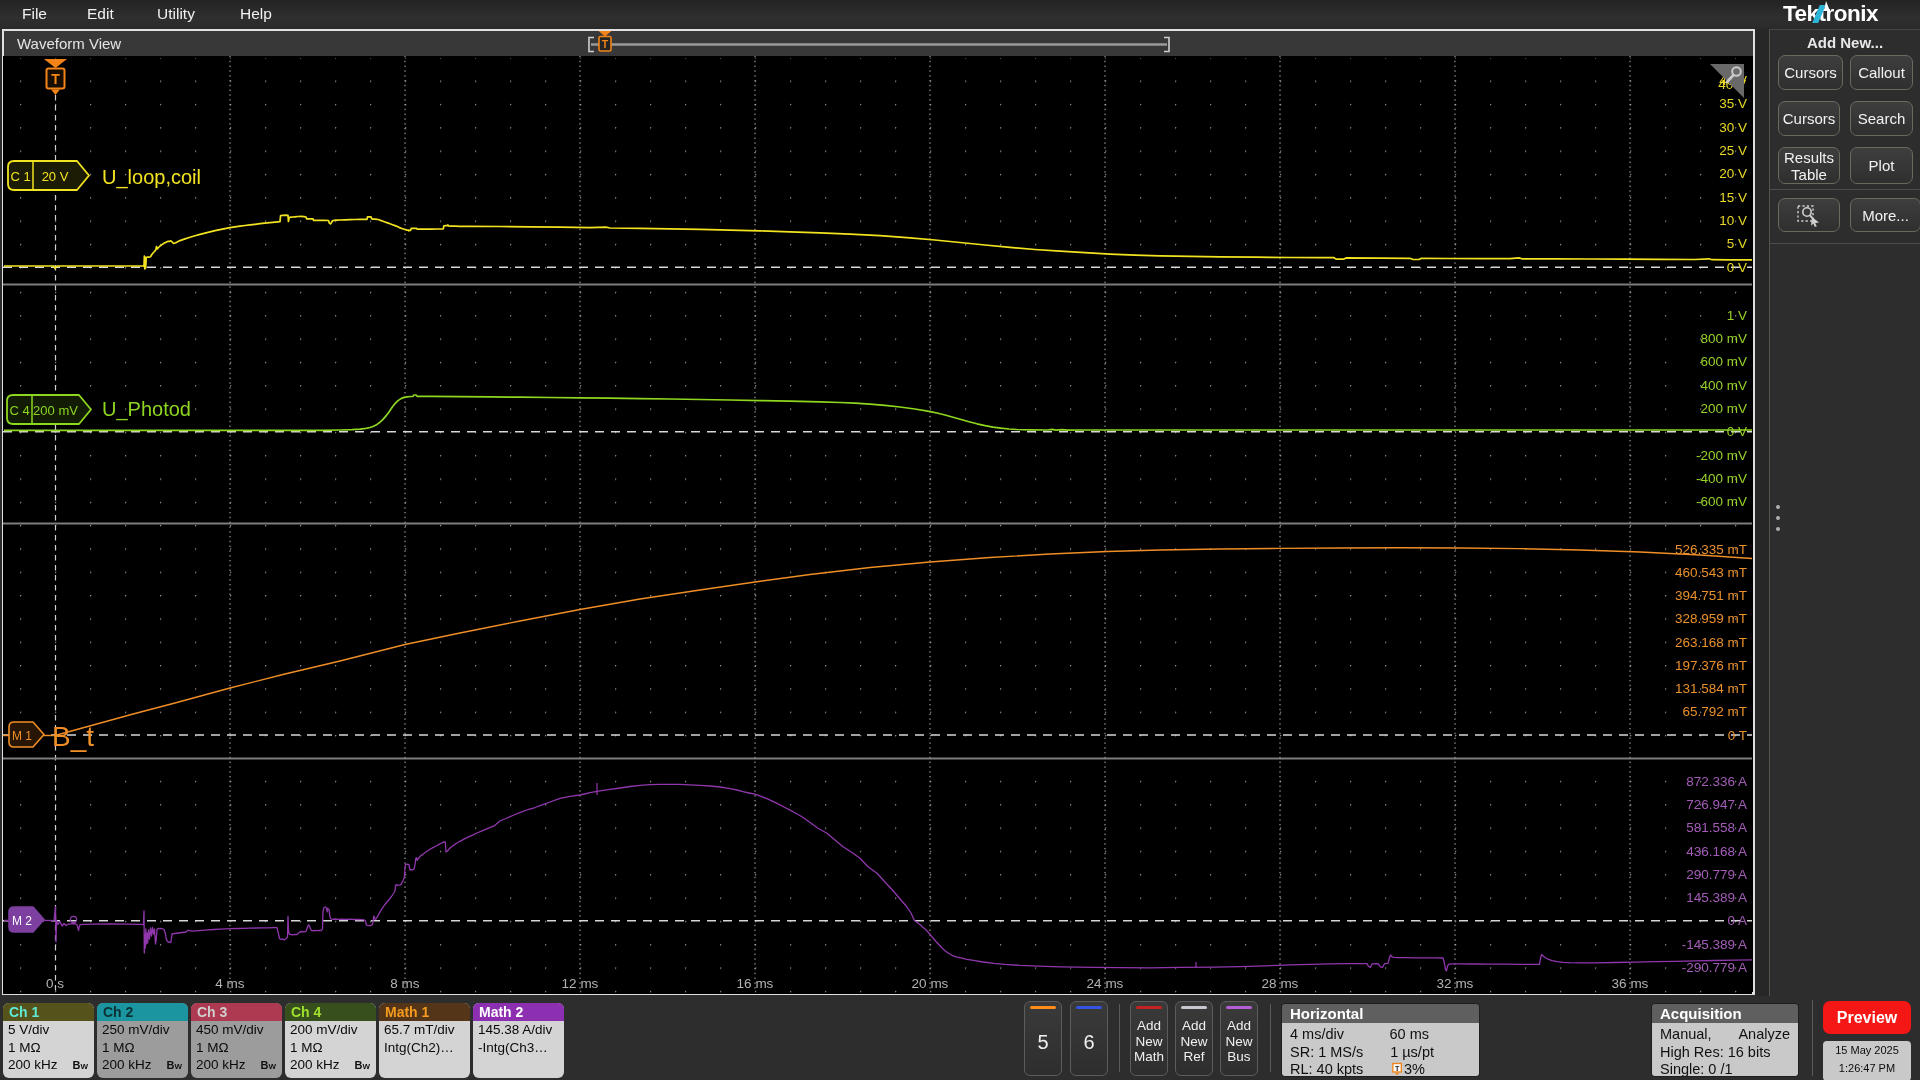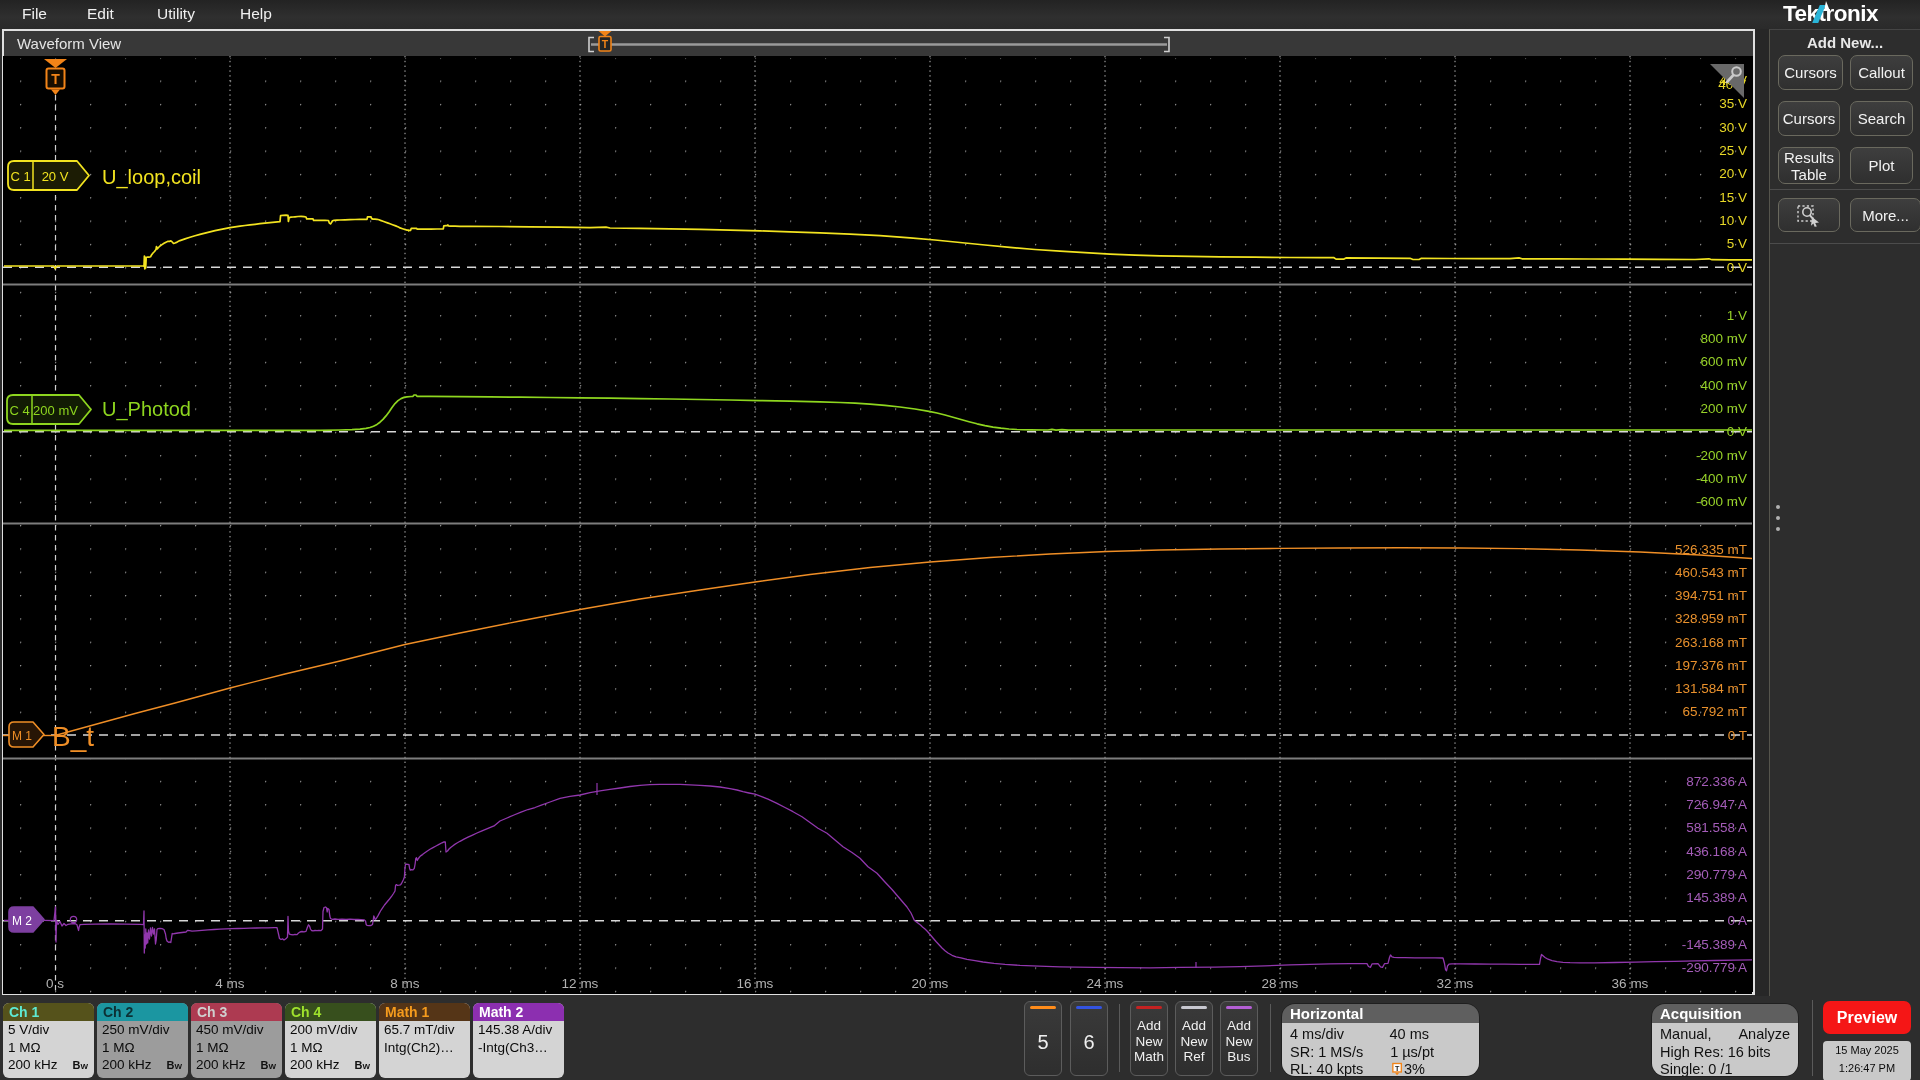--- a/index.html
+++ b/index.html
@@ -20,21 +20,21 @@
 .chb { position:absolute; top:7px; width:91px; height:75px; border-radius:6px; overflow:hidden; }
 .chh { height:18px; font-size:14px; font-weight:bold; padding-left:6px; line-height:18px; }
 .chl { font-size:13.5px; color:#0a0a0a; padding-left:5px; line-height:17.5px; position:relative; }
 .bw  { position:absolute; right:6px; top:1px; font-size:11px; font-weight:bold; color:#111; }
 .bw span { font-size:8px; }
 .sqbtn { position:absolute; top:5px; width:38px; height:75px; background:linear-gradient(180deg,#3a3a3a,#2e2e2e); border:1px solid #5c5c5c; border-radius:6px; color:#e8e8e8; text-align:center; }
 .sqline { position:absolute; left:5px; right:5px; top:4px; height:3px; border-radius:2px; }
 .addtxt { position:absolute; left:0; width:100%; top:16px; font-size:13.5px; line-height:15.5px; color:#f0f0f0; }
 .numtxt { position:absolute; left:0; width:100%; top:29px; font-size:20px; color:#efefef; }
 .vsep { position:absolute; top:8px; height:68px; width:1px; background:#5a5a5a; }
-.ipanel { position:absolute; top:7px; border-radius:14px; overflow:hidden; border:1px solid #1f1f1f; }
+.ipanel { position:absolute; top:7px; border-radius:4px; overflow:hidden; border:1px solid #1f1f1f; }
 .iph { height:19px; background:#5f5f5f; color:#fff; font-size:15px; font-weight:bold; line-height:19px; padding-left:8px; }
 .ipb { position:absolute; left:0; right:0; top:19px; bottom:0; background:#c9c9c9; color:#101010; font-size:14.5px; }
 .iprow { position:absolute; left:8px; right:8px; height:17px; line-height:17px; }
 .ipr { position:absolute; right:0; top:0; }
 #preview { position:absolute; left:1823px; top:5px; width:88px; height:33px; background:#f51616; border-radius:7px; color:#fff; font-weight:bold; font-size:16px; text-align:center; line-height:33px; }
 #datebox { position:absolute; left:1823px; top:45px; width:88px; height:40px; background:#c9c9c9; border-radius:4px; color:#0c0c0c; font-size:11px; text-align:center; line-height:17.5px; padding-top:1px; }
 #gapstrip { position:absolute; left:1755px; top:29px; width:15px; height:967px; background:#272727; }
 .hdots { position:absolute; left:1776px; width:4px; height:4px; border-radius:50%; background:#b0b0b0; }
 </style></head><body>
 <div id="menubar">
@@ -248,21 +248,21 @@
       <div class="addtxt">Add<br>New<br>Ref</div>
     </div>
     <div class="sqbtn" style="left:1220px">
       <div class="sqline" style="background:#b45fd4"></div>
       <div class="addtxt">Add<br>New<br>Bus</div>
     </div>
     <div class="vsep" style="left:1270px"></div>
     <div class="ipanel" style="left:1281px;width:199px;height:74px">
       <div class="iph">Horizontal</div>
       <div class="ipb">
-        <div class="iprow" style="top:3px">4 ms/div<span class="ipr" style="right:42px">40 ms</span></div>
+        <div class="iprow" style="top:3px">4 ms/div<span class="ipr" style="right:42px">60 ms</span></div>
         <div class="iprow" style="top:20.5px">SR: 1 MS/s<span class="ipr" style="right:37px">1 µs/pt</span></div>
         <div class="iprow" style="top:37.5px">RL: 40 kpts<span class="ipr" style="right:68px"><svg width="11" height="14" viewBox="0 0 13 15" style="vertical-align:-2px">
               <rect x="1" y="1" width="10" height="10" fill="#fdfdfd" stroke="#f28418" stroke-width="1.6"></rect>
               <text x="6" y="9.5" text-anchor="middle" font-size="8.5" font-weight="bold" fill="#222" font-family="Liberation Sans, sans-serif">T</text>
               <path d="M3.5,12 L8.5,12 L6,15 Z" fill="#f28418"></path>
             </svg></span><span class="ipr" style="right:46px">3%</span></div>
       </div>
     </div>
     <div class="ipanel" style="left:1651px;width:148px;height:74px">
       <div class="iph">Acquisition</div>

